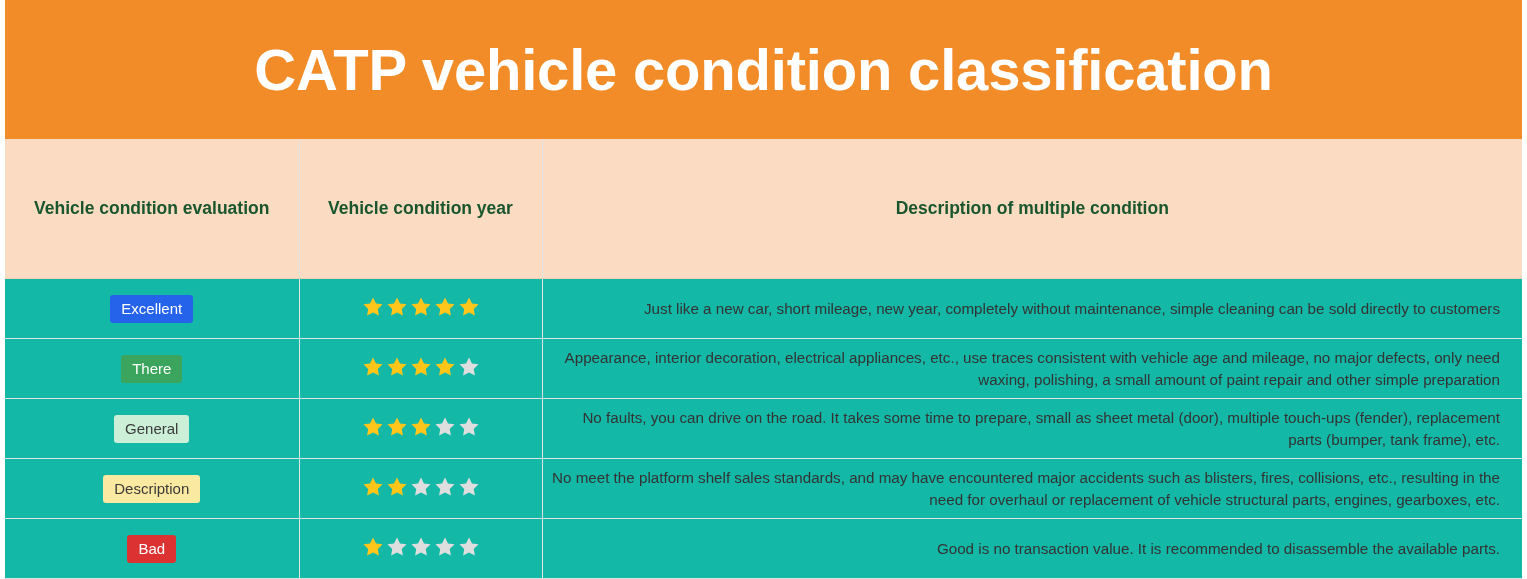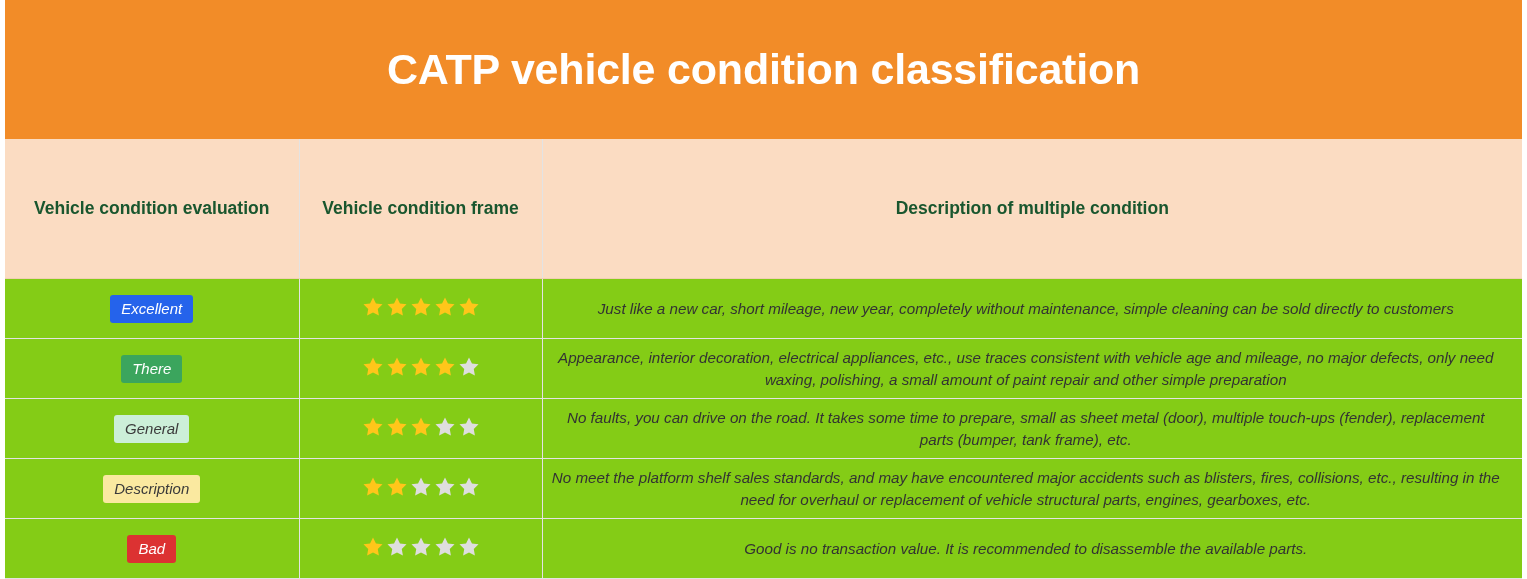--- a/index.html
+++ b/index.html
@@ -29,21 +29,21 @@
   .title-banner {
     height: 139px;
     background: #F28C28;
     display: flex;
     align-items: center;
     justify-content: center;
     box-sizing: border-box;
   }
   .title-text {
     color: #ffffff;
-    font-size: 43px;
+    font-size: 58px;
     font-weight: bold;
     letter-spacing: -0.2px;
     line-height: 1.1;
     text-align: center;
     white-space: nowrap;
   }
 
   
   .tbl {
     width: 100%;
@@ -72,21 +72,21 @@
   .hdr-label {
     color: #19562E;
     font-size: 17.5px;
     font-weight: bold;
     text-align: center;
     line-height: 1.2;
     padding: 0 6px;
   }
 
   
-  .data-row td { height: 59px; background: #84cc16; font-style: italic; }
+  .data-row td { height: 59px; background: #14b8a6; }
 
   .cell-center {
     text-align: center;
   }
 
   
   .badge {
     display: inline-block;
     font-size: 15px;
     line-height: 1;
@@ -108,21 +108,21 @@
     width: 24px;
     height: 24px;
     display: block;
   }
 
   
   .desc {
     font-size: 15.2px;
     color: #333333;
     line-height: 1.42;
-    text-align: center;
+    text-align: right;
     padding: 6px 22px 6px 9px;
   }
 </style>
 </head>
 <body>
 
 <div class="page">
 
   <div class="title-banner">
     <div class="title-text">CATP vehicle condition classification</div>
@@ -133,21 +133,21 @@
       <col class="col-eval">
       <col class="col-class">
       <col class="col-desc">
     </colgroup>
     <thead>
       <tr class="hdr-row">
         <th>
           <div class="hdr-label">Vehicle condition evaluation</div>
         </th>
         <th>
-          <div class="hdr-label">Vehicle condition frame</div>
+          <div class="hdr-label">Vehicle condition year</div>
         </th>
         <th>
           <div class="hdr-label">Description of multiple condition</div>
         </th>
       </tr>
     </thead>
     <tbody id="tbody">
         <tr class="data-row">
           <td class="cell-center"><span class="badge" style="background: rgb(37, 99, 235); color: rgb(255, 255, 255);">Excellent</span></td>
           <td class="cell-center"><span class="stars" aria-label="5 of 5">

